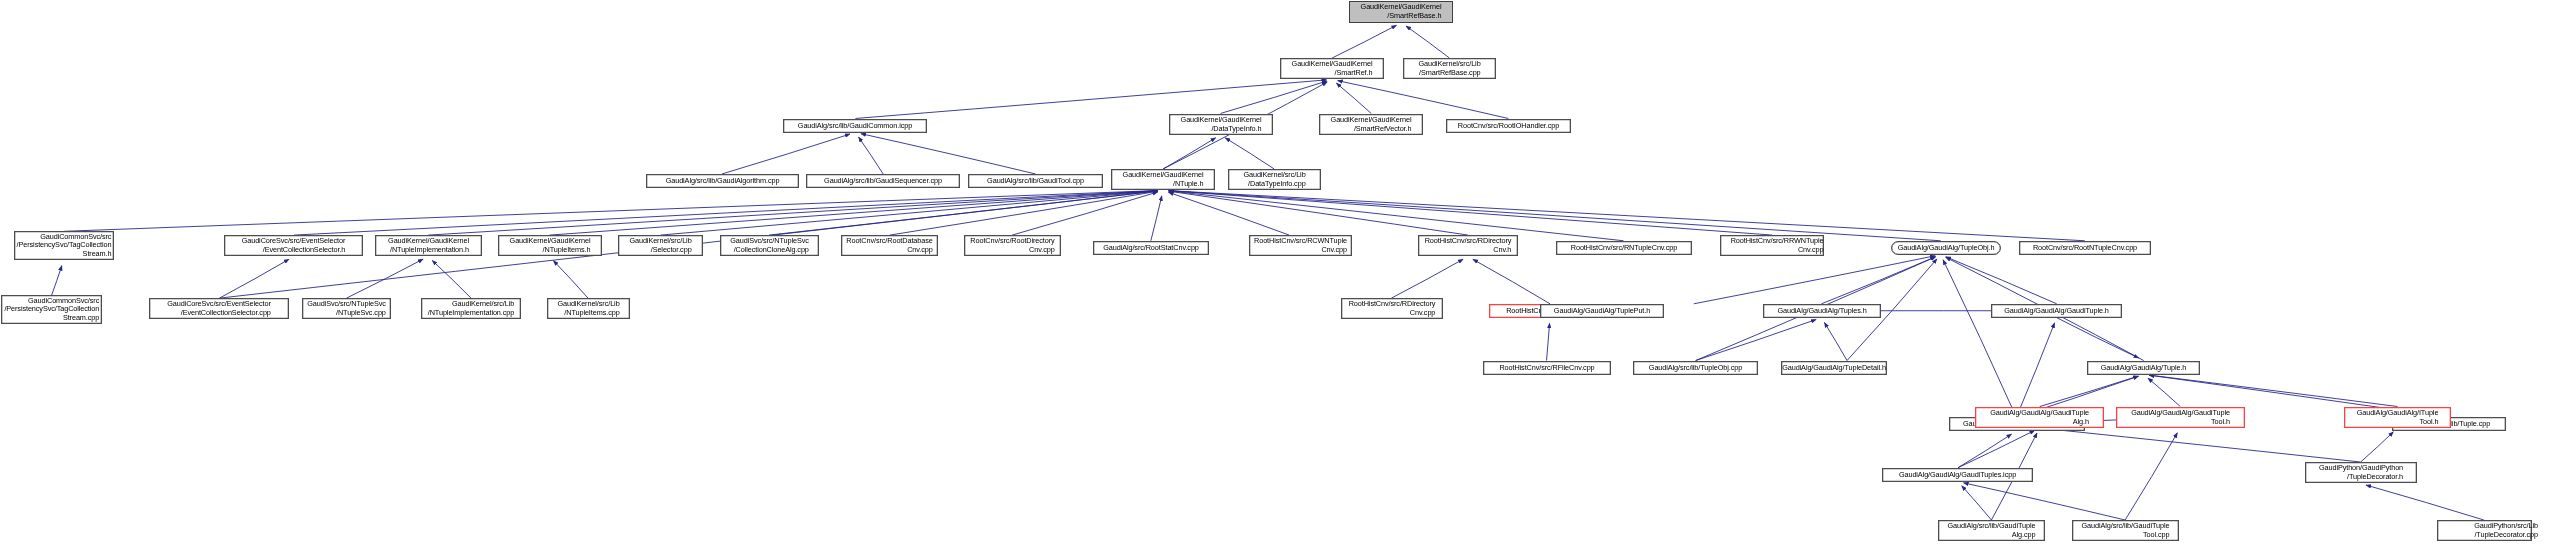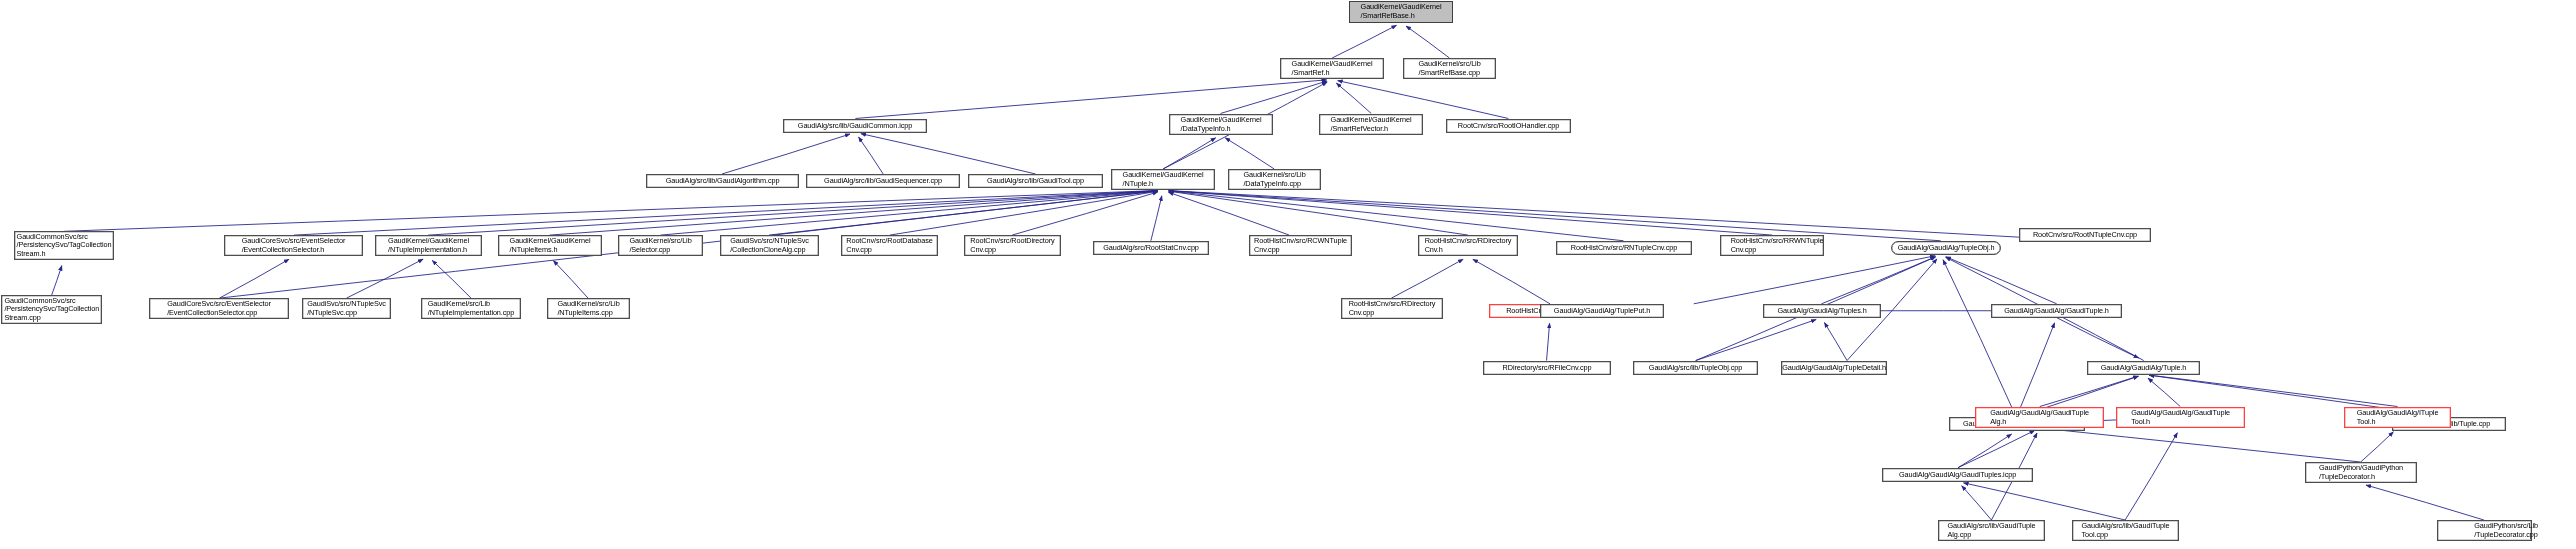--- a/index.html
+++ b/index.html
@@ -23,21 +23,21 @@
     width: 2576px;
     height: 549px;
     pointer-events: none;
   }
   .node {
     position: absolute;
     box-sizing: border-box;
     display: flex;
     align-items: center;
     justify-content: center;
-    text-align: left;
+    text-align: right;
     background: #ffffff;
     border: 0.6px solid #000000;
     color: #000000;
     font-size: 7.3px;
     line-height: 8.5px;
     letter-spacing: -0.1px;
     white-space: pre-line;
     padding: 0.6px 1.9px;
     z-index: 5;
   }
@@ -170,39 +170,39 @@
 Cnv.cpp</div>
       <div class="node thick" style="left: 1093px; top: 241px; width: 116px; height: 14px;">GaudiAlg/src/RootStatCnv.cpp</div>
       <div class="node thick" style="left: 1238px; top: 235px; width: 103px; height: 21.4px; margin-left: 11px;">RootHistCnv/src/RCWNTuple
 Cnv.cpp</div>
       <div class="node thick" style="left: 1418px; top: 235px; width: 100px; height: 21.4px;">RootHistCnv/src/RDirectory
 Cnv.h</div>
       <div class="node thick" style="left: 1556px; top: 241px; width: 136px; height: 14px;">RootHistCnv/src/RNTupleCnv.cpp</div>
       <div class="node thick" style="left: 1720px; top: 235px; width: 104px; height: 21.4px; padding-left: 12px;">RootHistCnv/src/RRWNTuple
 Cnv.cpp</div>
       <div class="node thick" style="left: 1891px; top: 241px; width: 110px; height: 14px; border-radius: 7px;">GaudiAlg/GaudiAlg/TupleObj.h</div>
-      <div class="node thick" style="left: 2019px; top: 228px; width: 132px; height: 14px;">RootCnv/src/RootNTupleCnv.cpp</div>
+      <div class="node thick" style="left: 2019px; top: 241px; width: 132px; height: 14px;">RootCnv/src/RootNTupleCnv.cpp</div>
       <div class="node thick" style="left: 1.3px; top: 295px; width: 101px; height: 29px;">GaudiCommonSvc/src
 /PersistencySvc/TagCollection
 Stream.cpp</div>
       <div class="node thick" style="left: 149px; top: 298px; width: 140px; height: 21.4px;">GaudiCoreSvc/src/EventSelector
 /EventCollectionSelector.cpp</div>
       <div class="node thick" style="left: 302px; top: 298px; width: 89px; height: 21.4px;">GaudiSvc/src/NTupleSvc
 /NTupleSvc.cpp</div>
       <div class="node thick" style="left: 421px; top: 298px; width: 100px; height: 21.4px;">GaudiKernel/src/Lib
 /NTupleImplementation.cpp</div>
       <div class="node thick" style="left: 547px; top: 298px; width: 83px; height: 21.4px;">GaudiKernel/src/Lib
 /NTupleItems.cpp</div>
       <div class="node thick" style="left: 1341px; top: 298px; width: 102px; height: 21.4px;">RootHistCnv/src/RDirectory
 Cnv.cpp</div>
       <div class="node red" style="left: 1489px; top: 304px; width: 122px; height: 14px;">RootHistCnv/src/RFileCnv.h</div>
       <div class="node thick" style="left: 1540px; top: 304px; width: 124px; height: 14px;">GaudiAlg/GaudiAlg/TuplePut.h</div>
       <div class="node thick" style="left: 1763px; top: 304px; width: 118px; height: 14px;">GaudiAlg/GaudiAlg/Tuples.h</div>
       <div class="node thick" style="left: 1991px; top: 304px; width: 131px; height: 14px;">GaudiAlg/GaudiAlg/GaudiTuple.h</div>
-      <div class="node thick" style="left: 1483px; top: 361px; width: 128px; height: 14px;">RDirectory/src/RFileCnv.cpp</div>
+      <div class="node thick" style="left: 1483px; top: 361px; width: 128px; height: 14px;">RootHistCnv/src/RFileCnv.cpp</div>
       <div class="node thick" style="left: 1633px; top: 361px; width: 125px; height: 14px;">GaudiAlg/src/lib/TupleObj.cpp</div>
       <div class="node thick" style="left: 1781px; top: 361px; width: 106px; height: 14px;">GaudiAlg/GaudiAlg/TupleDetail.h</div>
       <div class="node thick" style="left: 2087px; top: 361px; width: 113px; height: 14px;">GaudiAlg/GaudiAlg/Tuple.h</div>
       <div class="node thick" style="left: 1949px; top: 417px; width: 136px; height: 14px;">GaudiAlg/GaudiAlg/GaudiTuples.h</div>
       <div class="node thick" style="left: 2392px; top: 417px; width: 114px; height: 14px;">GaudiAlg/src/lib/Tuple.cpp</div>
       <div class="node red" style="left: 1975px; top: 407px; width: 129px; height: 21.4px;">GaudiAlg/GaudiAlg/GaudiTuple
 Alg.h</div>
       <div class="node red" style="left: 2116px; top: 407px; width: 129px; height: 21.4px;">GaudiAlg/GaudiAlg/GaudiTuple
 Tool.h</div>
       <div class="node red" style="left: 2344px; top: 407px; width: 107px; height: 21.4px;">GaudiAlg/GaudiAlg/ITuple

